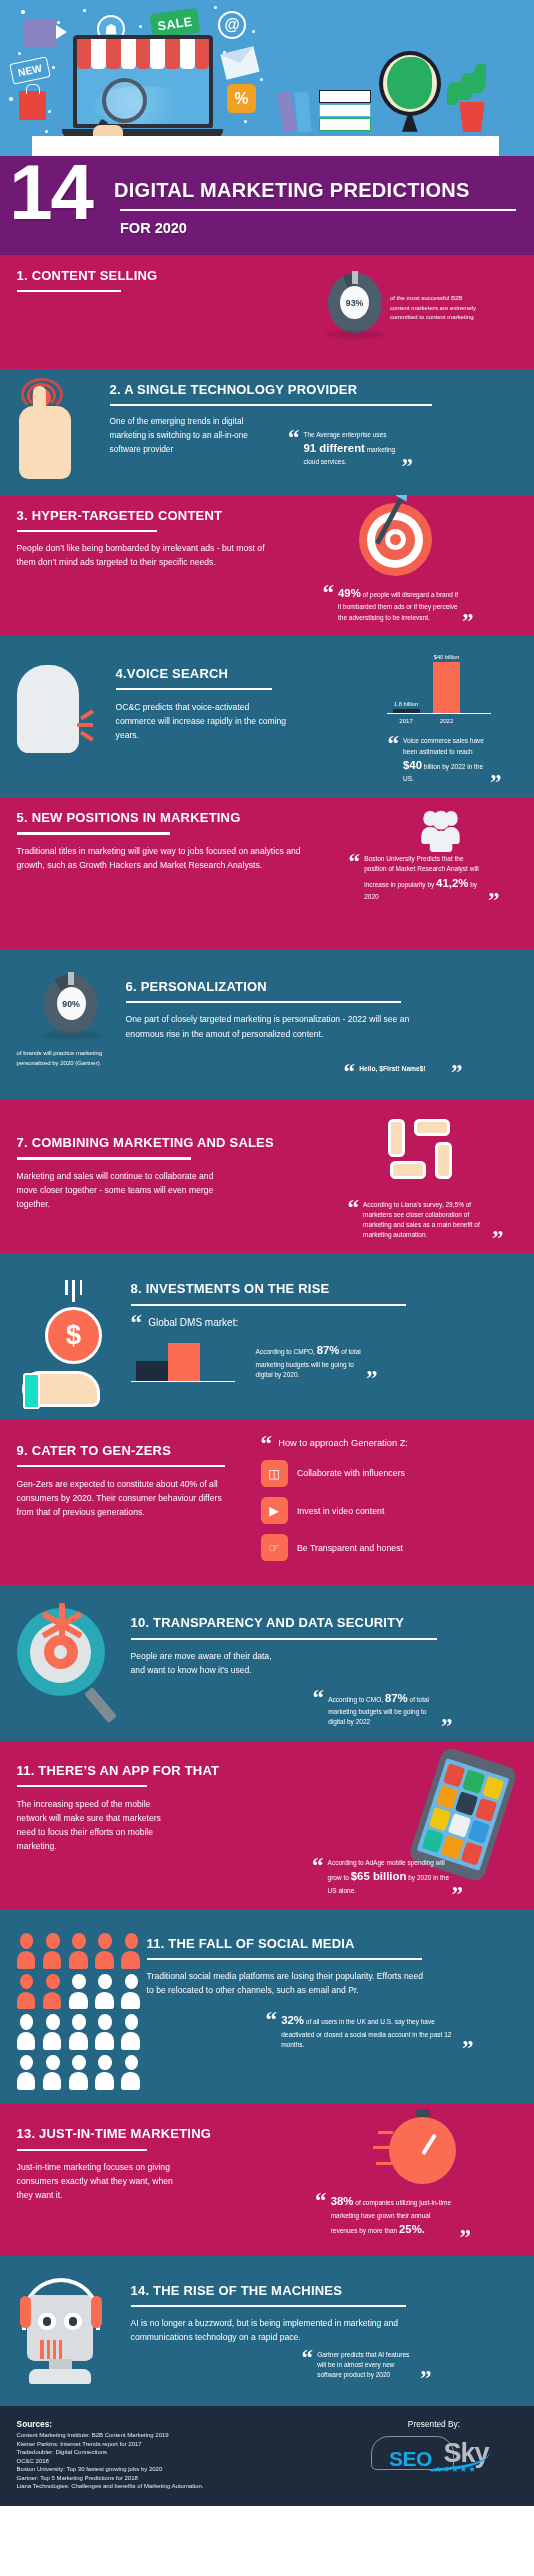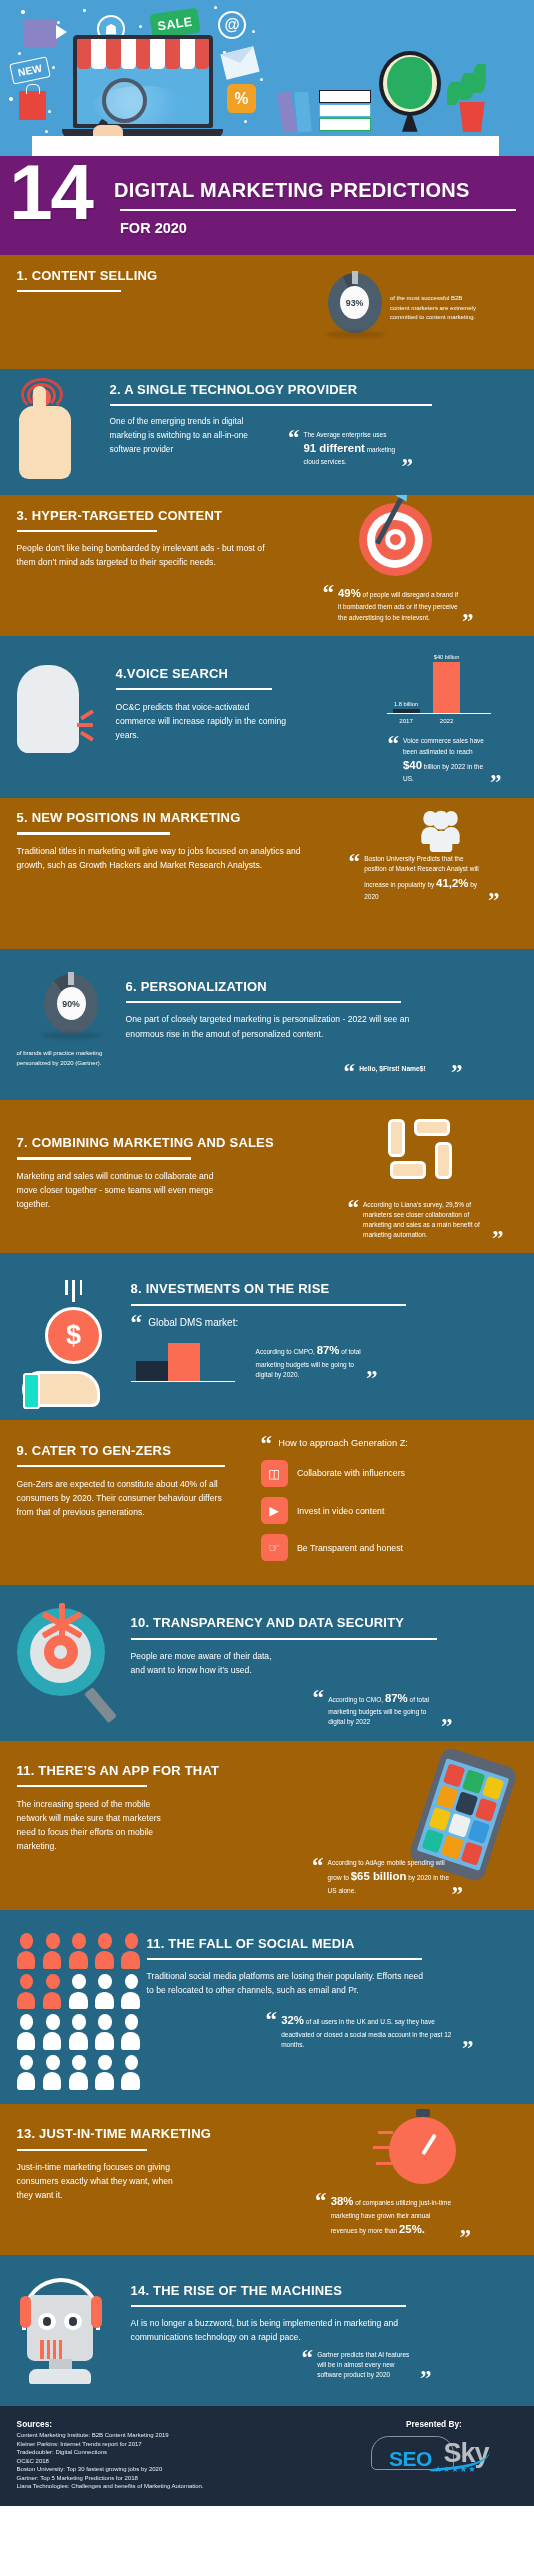--- a/index.html
+++ b/index.html
@@ -119,21 +119,21 @@
     font-size:20px; letter-spacing:0.3px; text-shadow: 1px 1.6px 0 rgba(0,0,0,.13);
     padding-top:11.4px;
   }
   .title-rule { margin-left:120px; margin-top:7.3px; margin-right:17.6px;
     height:2.1px; background:#fff; }
   .title-sub { margin-left:120px; margin-top:9.3px; color:#fff; font-weight:bold;
     font-size:14.5px; text-shadow: 1px 1.6px 0 rgba(0,0,0,.13); }
 
   
   .section { position:relative; padding: 13.5px 16.6px; overflow:hidden; }
-  .sec-light { background:#a16207; }
+  .sec-light { background:#be185d; }
   .sec-dark  { background:#256684; }
   .sec-title {
     color:#fff; font-weight:bold; font-size:13px; letter-spacing:0.2px;
     line-height:1.15;
   }
   .sec-rule { height:2.1px; background:#fff; margin:6.2px 0 9.3px 0; }
   .sec-body { color:#fff; font-size:8.6px; line-height:1.65; max-width:291px; }
   .left-col { width:311px; }
   .row { display:flex; align-items:flex-start; }
   .right-col { flex:1; position:relative; min-height:62px; }
@@ -280,21 +280,21 @@
     margin-right:9.3px; display:flex; align-items:center; justify-content:center;
     color:#fff; font-size:12.5px; border:1px solid rgba(255,255,255,.0); }
   .genz-label { color:#fff; font-size:8.8px; }
 
   
   .footer { background:#1e2b3c; padding:13.5px 16.6px 15.6px 16.6px; display:flex;
     justify-content:space-between; }
   .sources-title { color:#fff; font-weight:bold; font-size:8.3px; margin-bottom:2.1px; }
   .sources-line { color:#e8ecef; font-size:6px; line-height:1.42; }
   .presented { text-align:center; padding-right:21px; }
-  .presented-by { color:#fff; font-weight:bold; font-size:8.3px; margin-bottom:5.2px; }
+  .presented-by { color:#fff; font-weight:normal; font-size:8.3px; margin-bottom:5.2px; }
   .logo { position:relative; width:125px; height:39px; }
   .logo-cloud { position:absolute; left:0; top:2.1px; width:83px; height:34px;
     border:1.6px solid #8d949b; border-radius:17.6px 17.6px 5.2px 5.2px; }
   .logo-seo { position:absolute; left:17.6px; top:12.5px; color:#16a7e8;
     font-size:21px; font-weight:bold; letter-spacing:-0.5px; }
   .logo-sky { position:absolute; left:72px; top:4.2px; color:#b8bdc2;
     font-size:27px; font-weight:bold; letter-spacing:-1px; }
   .logo-stars { position:absolute; left:63px; top:30px; color:#16a7e8;
     font-size:8.3px; letter-spacing:1px; }
   .logo-swoosh { position:absolute; left:57px; top:11.4px; width:62px; height:23px;

